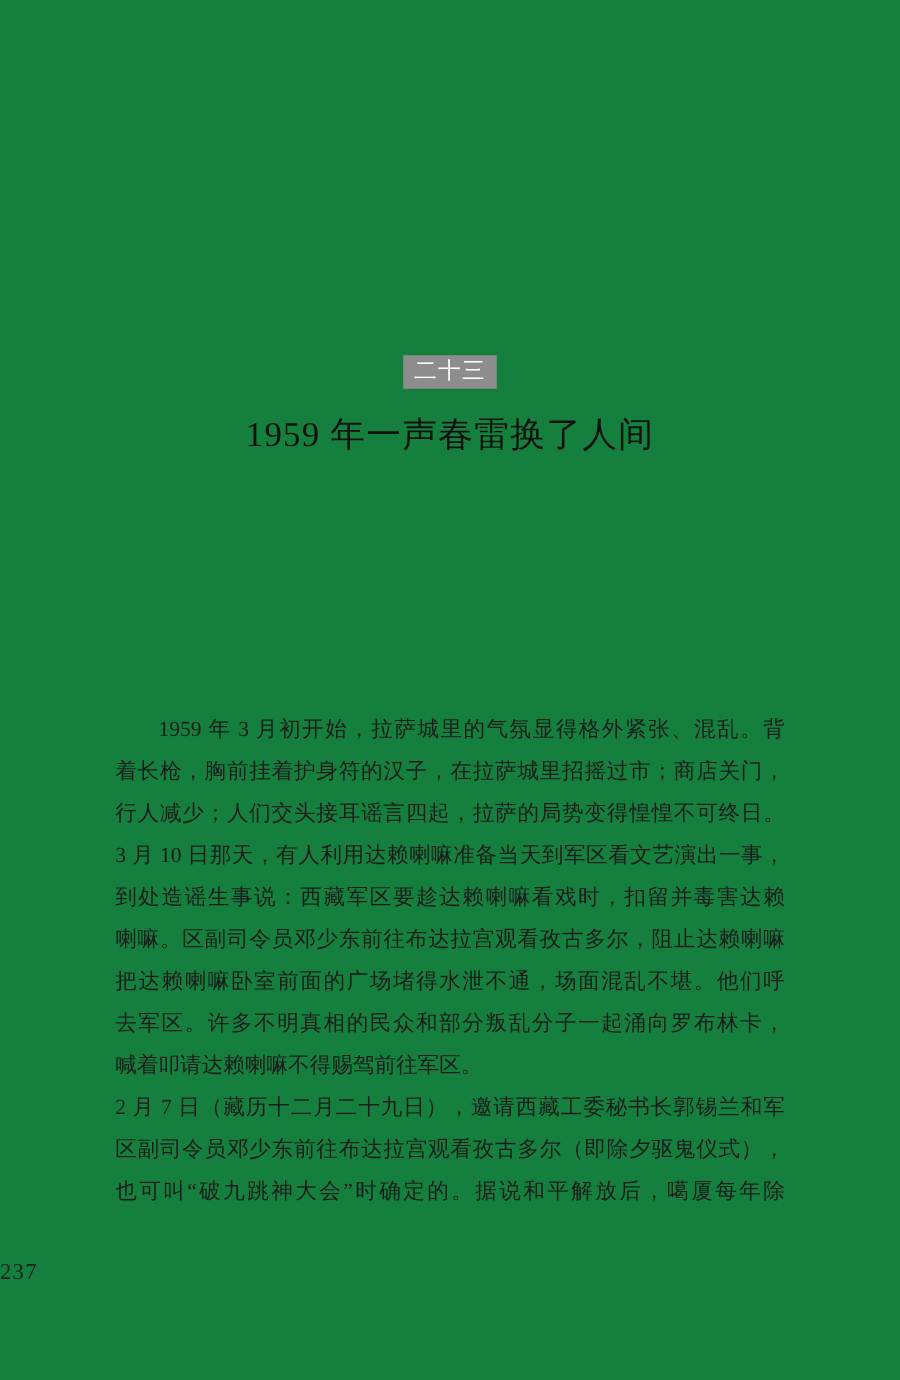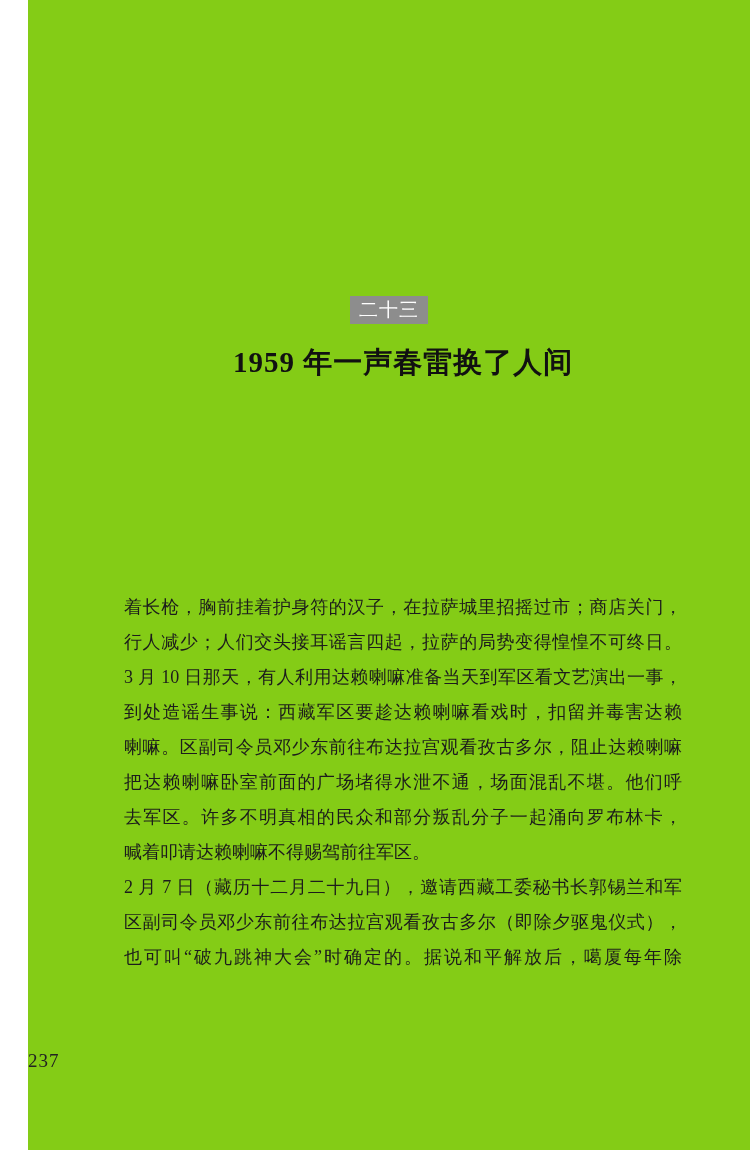--- a/index.html
+++ b/index.html
@@ -8,22 +8,21 @@
     width: 750px;
     height: 1150px;
     font-family: "Liberation Serif", "DejaVu Serif", serif;
     color: #1a1a1a;
     position: relative;
     overflow: hidden;
   }
   .page {
     position: absolute;
     inset: 0;
-    background: #84cc16;
-    margin-left: 28px;
+    background: #15803d;
   }
   .chapter-badge {
     position: absolute;
     top: 296px;
     left: 50%;
     transform: translateX(-50%);
     background: #8d8d8d;
     color: #ffffff;
     font-size: 19px;
     line-height: 27px;
@@ -32,21 +31,21 @@
     letter-spacing: 1px;
     white-space: nowrap;
   }
   .chapter-title {
     position: absolute;
     top: 343px;
     left: 0;
     width: 750px;
     text-align: center;
     font-size: 29px;
-    font-weight: bold;
+    font-weight: normal;
     letter-spacing: 1px;
     color: #111111;
   }
   .body-text {
     position: absolute;
     top: 590px;
     left: 96px;
     width: 558px;
     font-size: 18px;
     color: #1c1c1c;
@@ -79,20 +78,21 @@
 </head>
 <body>
 
 <div class="page">
 
   <div class="chapter-badge">二十三</div>
 
   <h1 class="chapter-title">1959 年一声春雷换了人间</h1>
 
   <div class="body-text">
+      <div class="line indent">1959 年 3 月初开始，拉萨城里的气氛显得格外紧张、混乱。背</div>
       <div class="line">着长枪，胸前挂着护身符的汉子，在拉萨城里招摇过市；商店关门，</div>
       <div class="line">行人减少；人们交头接耳谣言四起，拉萨的局势变得惶惶不可终日。</div>
       <div class="line">3 月 10 日那天，有人利用达赖喇嘛准备当天到军区看文艺演出一事，</div>
       <div class="line">到处造谣生事说：西藏军区要趁达赖喇嘛看戏时，扣留并毒害达赖</div>
       <div class="line">喇嘛。区副司令员邓少东前往布达拉宫观看孜古多尔，阻止达赖喇嘛</div>
       <div class="line">把达赖喇嘛卧室前面的广场堵得水泄不通，场面混乱不堪。他们呼</div>
       <div class="line">去军区。许多不明真相的民众和部分叛乱分子一起涌向罗布林卡，</div>
       <div class="line no-justify">喊着叩请达赖喇嘛不得赐驾前往军区。</div>
       <div class="line">2 月 7 日（藏历十二月二十九日），邀请西藏工委秘书长郭锡兰和军</div>
       <div class="line">区副司令员邓少东前往布达拉宫观看孜古多尔（即除夕驱鬼仪式），</div>

